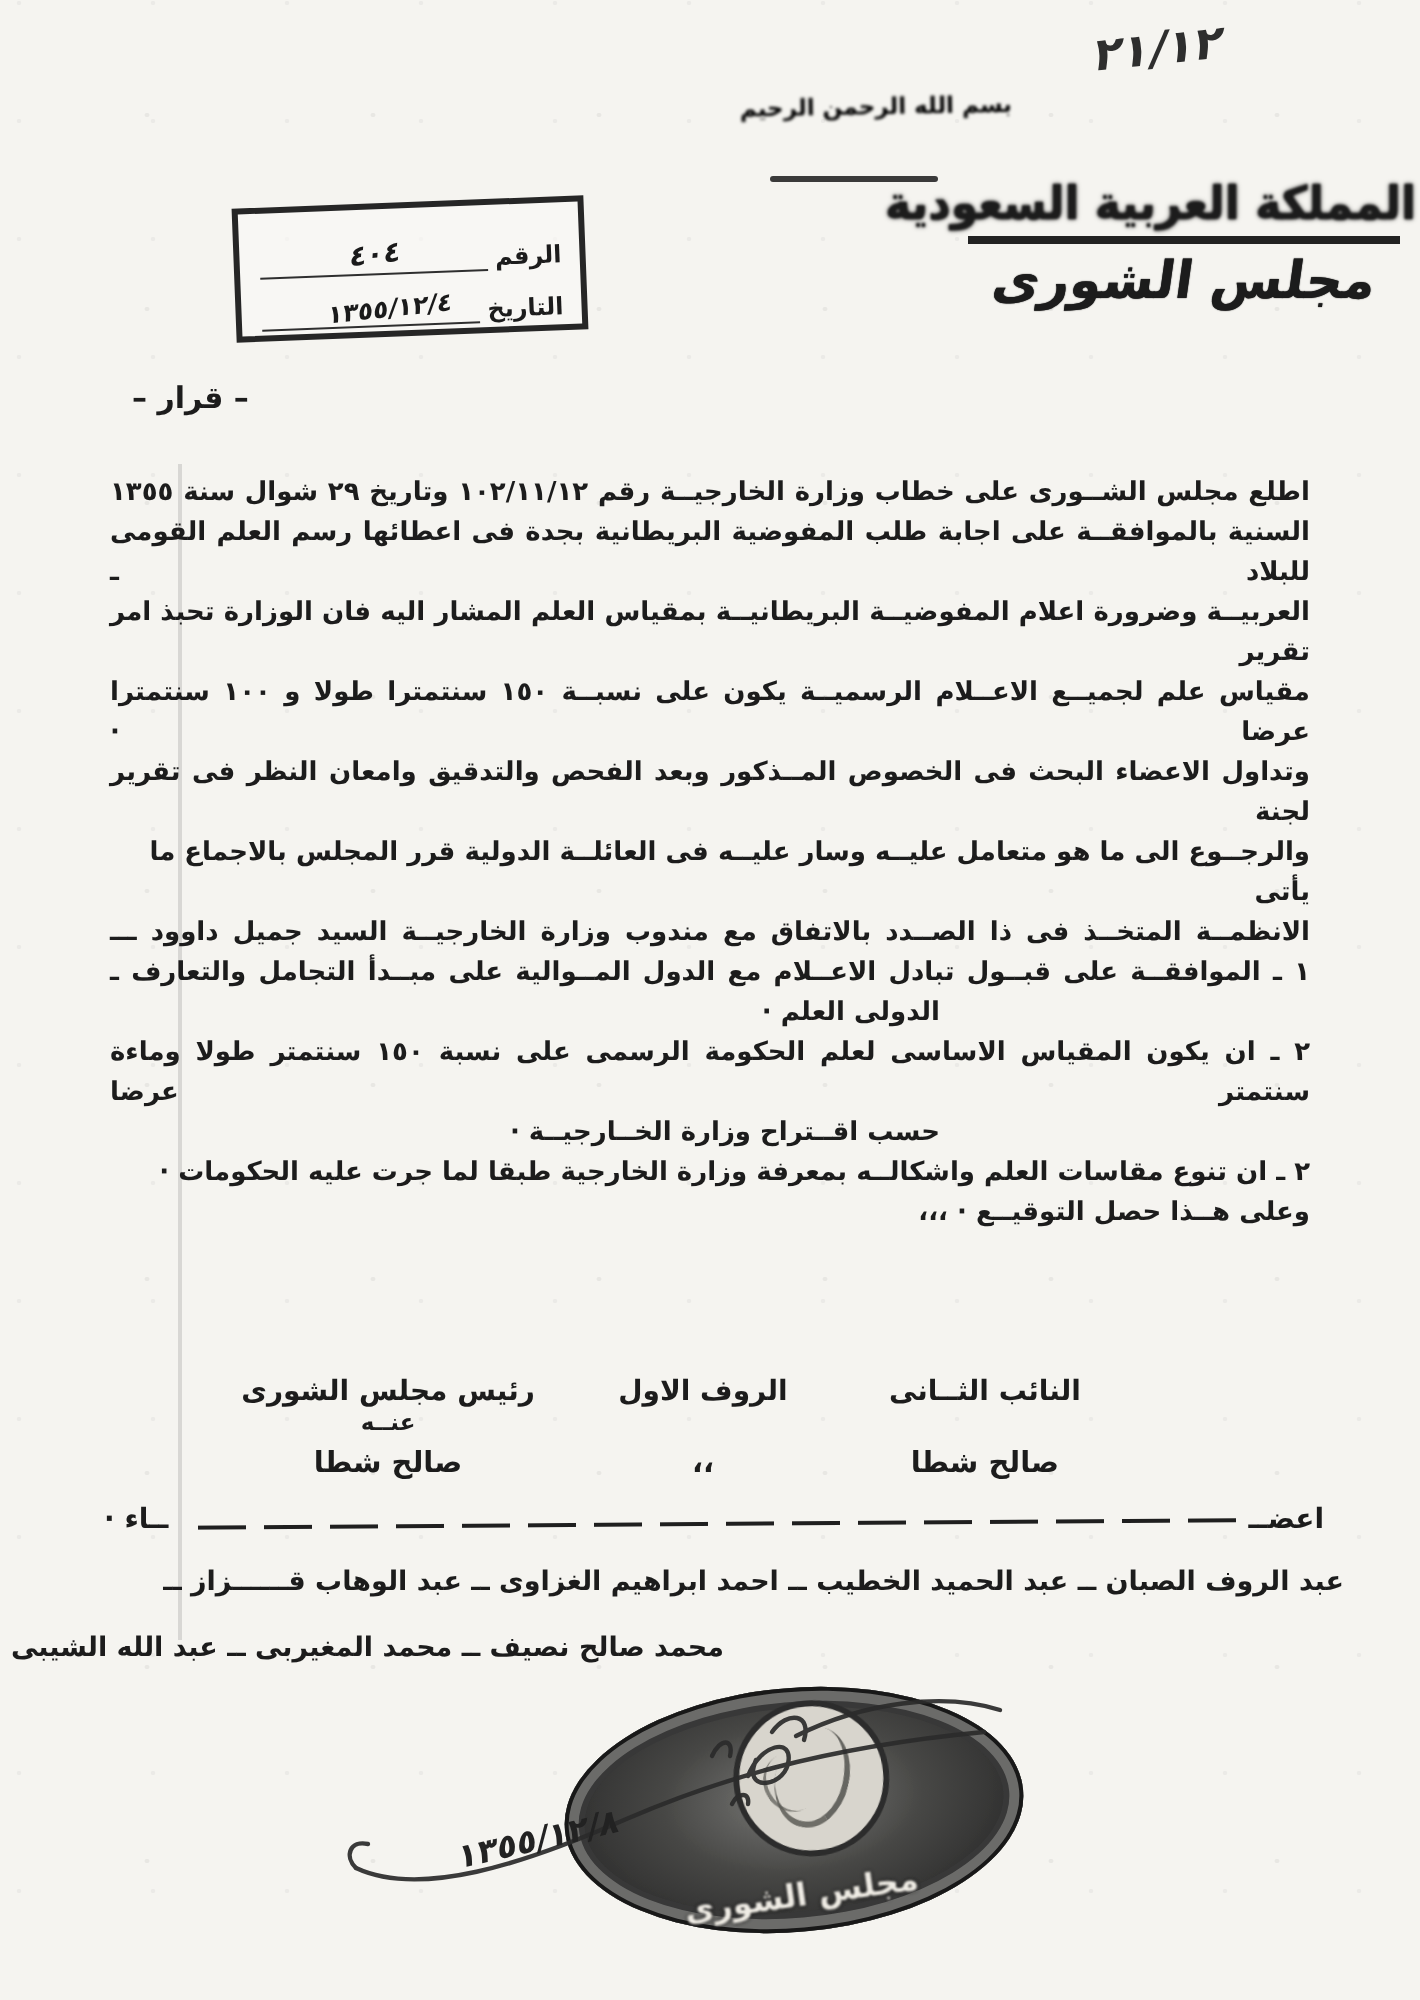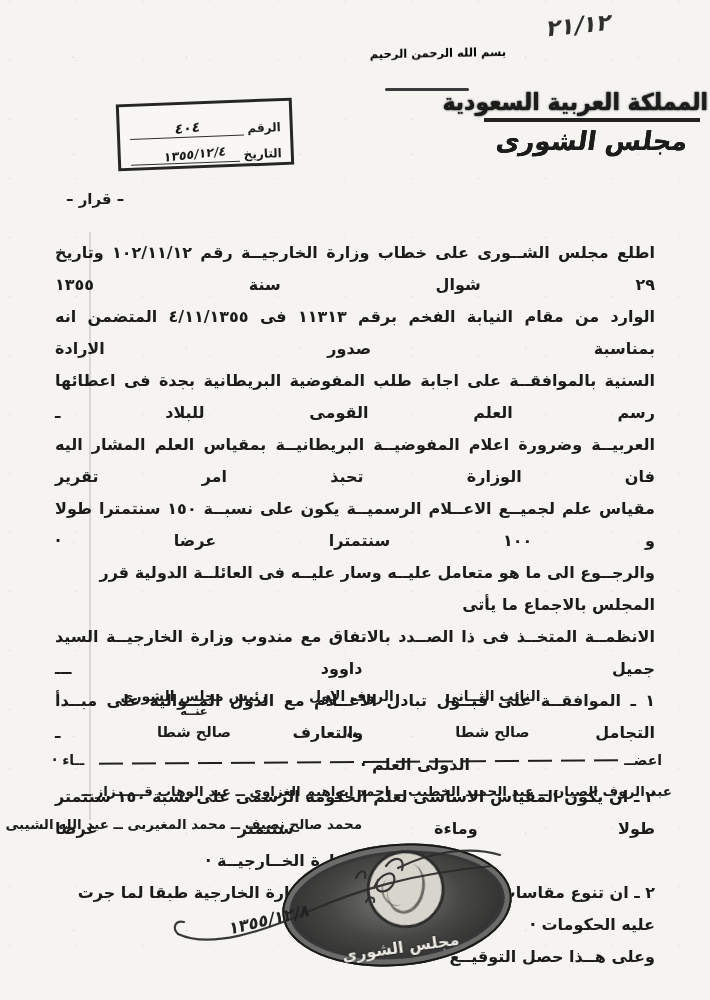--- a/index.html
+++ b/index.html
@@ -56,21 +56,21 @@
     transform:skewX(-8deg);text-shadow:0 0 .6px #000;
   }
 
   .decision-heading{
     position:absolute;top:190px;left:66px;right:0;text-align:left;
     font-size:15px;font-weight:700;letter-spacing:1px;
   }
 
   .body-text{
     position:absolute;top:237px;right:55px;width:600px;
-    font-size:16px;font-weight:700;line-height:32px;
+    font-size:13px;font-weight:700;line-height:20px;
   }
   .bline{text-align:justify;text-align-last:justify;}
   .bline.noj{text-align:right;text-align-last:auto;}
   .indent{margin-right:185px;}
 
   .closing-line{margin-top:0;text-align:right;}
 
   .signature-block{position:absolute;top:688px;left:100px;width:470px;display:flex;}
   .sig-col{text-align:center;}
   .sig-col.c1{flex:0 0 33%;}
@@ -153,24 +153,24 @@
   <div class="kingdom-header">
     <div class="kingdom-title">المملكة العربية السعودية</div>
     <div class="kingdom-rule"></div>
     <div class="council-title">مجلس الشورى</div>
   </div>
 
   <div class="decision-heading">– قرار –</div>
 
   <div class="body-text">
     <div class="bline">اطلع مجلس الشــورى على خطاب وزارة الخارجيــة رقم ١٠٢/١١/١٢ وتاريخ ٢٩ شوال سنة ١٣٥٥</div>
-    <div class="bline">الوارد من مقام النيابة الفخم برقم ١١٣١٣ فى ٤/١١/١٣٥٥ المتضمن انه بمناسبة صدور الارادة</div>
     <div class="bline">السنية بالموافقــة على اجابة طلب المفوضية البريطانية بجدة فى اعطائها رسم العلم القومى للبلاد ـ</div>
     <div class="bline">العربيــة وضرورة اعلام المفوضيــة البريطانيــة بمقياس العلم المشار اليه فان الوزارة تحبذ امر تقرير</div>
     <div class="bline">مقياس علم لجميــع الاعــلام الرسميــة يكون على نسبــة ١٥٠ سنتمترا طولا و ١٠٠ سنتمترا عرضا ·</div>
+    <div class="bline">وتداول الاعضاء البحث فى الخصوص المــذكور وبعد الفحص والتدقيق وامعان النظر فى تقرير لجنة</div>
     <div class="bline noj">والرجــوع الى ما هو متعامل عليــه وسار عليــه فى العائلــة الدولية قرر المجلس بالاجماع ما يأتى</div>
     <div class="bline">الانظمــة المتخــذ فى ذا الصــدد بالاتفاق مع مندوب وزارة الخارجيــة السيد جميل داوود ـــ</div>
 
     <div class="bline">١ ـ الموافقــة على قبــول تبادل الاعــلام مع الدول المــوالية على مبــدأ التجامل والتعارف ـ</div>
     <div class="bline noj indent">الدولى العلم ·</div>
     <div class="bline">٢ ـ ان يكون المقياس الاساسى لعلم الحكومة الرسمى على نسبة ١٥٠ سنتمتر طولا وماءة سنتمتر عرضا</div>
     <div class="bline noj indent">حسب اقــتراح وزارة الخــارجيــة ·</div>
     <div class="bline noj">٢ ـ ان تنوع مقاسات العلم واشكالــه بمعرفة وزارة الخارجية طبقا لما جرت عليه الحكومات ·</div>
 
     <div class="bline noj closing-line">وعلى هــذا حصل التوقيــع · ،،،</div>

